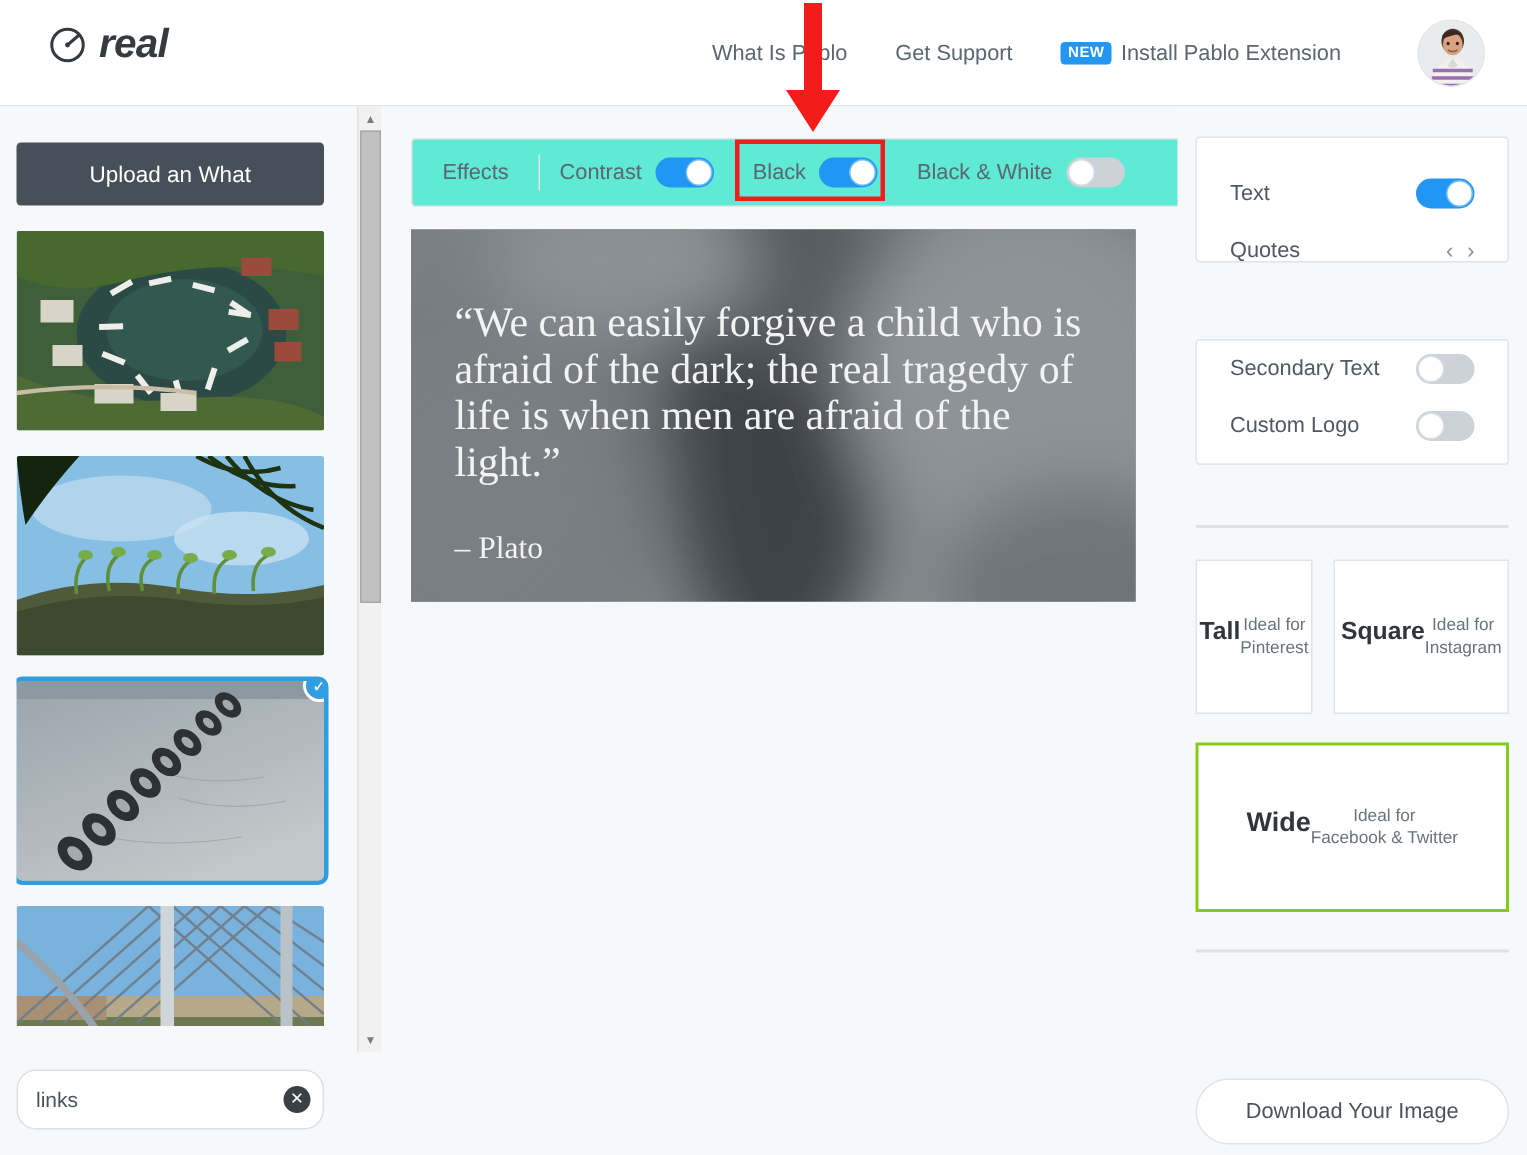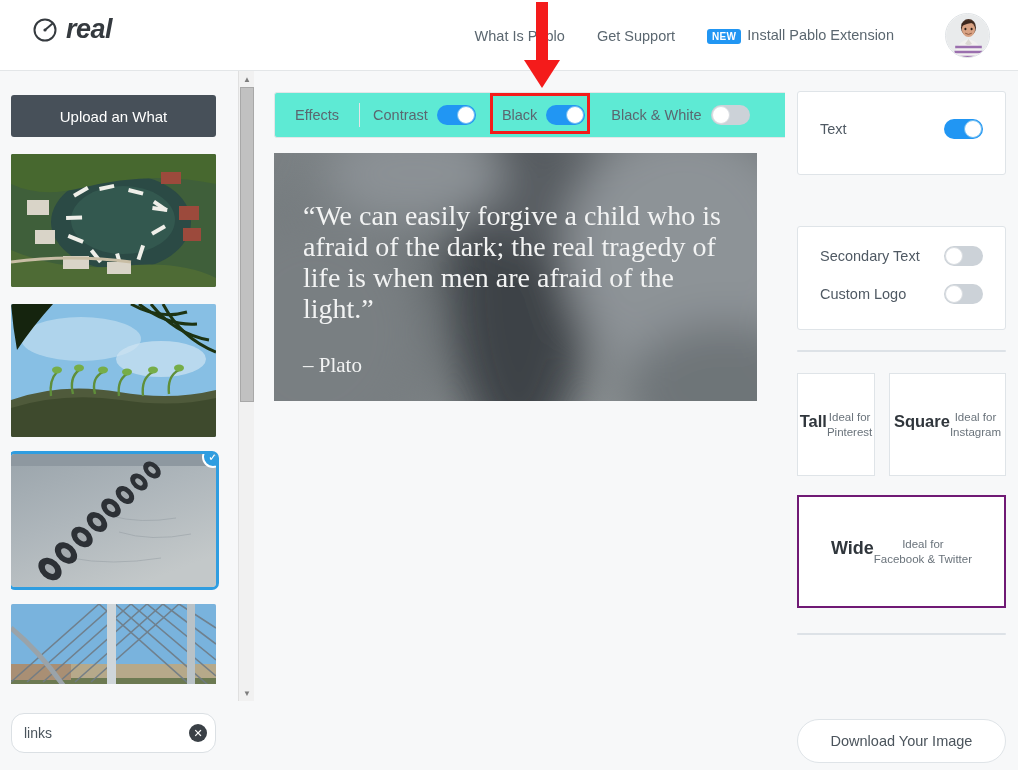--- a/index.html
+++ b/index.html
@@ -158,21 +158,21 @@
 
   .divider {
     position: absolute; left: 12px; width: 209px; height: 2px;
     background: #dde2e7; border-radius: 1px;
   }
   .size-box {
     position: absolute; background: #fff; border: 1px solid #dfe4e8;
     display: flex; flex-direction: row; align-items: center;
     justify-content: center; cursor: pointer; text-align: center;
   }
-  .size-box.active { border: 2px solid #701a75; }
+  .size-box.active { border: 2px solid #84cc16; }
   .size-title { font-size: 16.5px; color: #30363c; font-weight: bold; margin-bottom: 7px; }
   .size-sub { font-size: 11.5px; color: #6a737b; line-height: 15px; }
 
   .btn-primary {
     position: absolute; left: 12px; width: 209px; height: 44px;
     background: #2f9de0; color: #fff; border: none; border-radius: 22px;
     font-size: 14.5px; font-family: "Liberation Sans", sans-serif; cursor: pointer;
   }
   .btn-secondary {
     position: absolute; left: 12px; width: 209px; height: 44px;
@@ -437,23 +437,30 @@
 
   <div class="right">
 
     <div class="card" style="top:20px; height:84px; padding-top:18px;">
       <div class="card-row">
         <span class="lbl">Text</span>
         <span class="toggle on">
             <span class="knob"></span>
           </span>
       </div>
-    </div>
-
-    <div class="card" style="top:155px; height:104px; padding-top:10px;">
+      <div class="card-row">
+        <span class="lbl">Quotes</span>
+        <span class="arrows">
+          <span>‹</span>
+          <span>›</span>
+        </span>
+      </div>
+    </div>
+
+    <div class="card" style="top:155px; height:84px; ">
       <div class="card-row">
         <span class="lbl">Secondary Text</span>
         <span class="toggle">
             <span class="knob"></span>
           </span>
       </div>
       <div class="card-row">
         <span class="lbl">Custom Logo</span>
         <span class="toggle">
             <span class="knob"></span>

